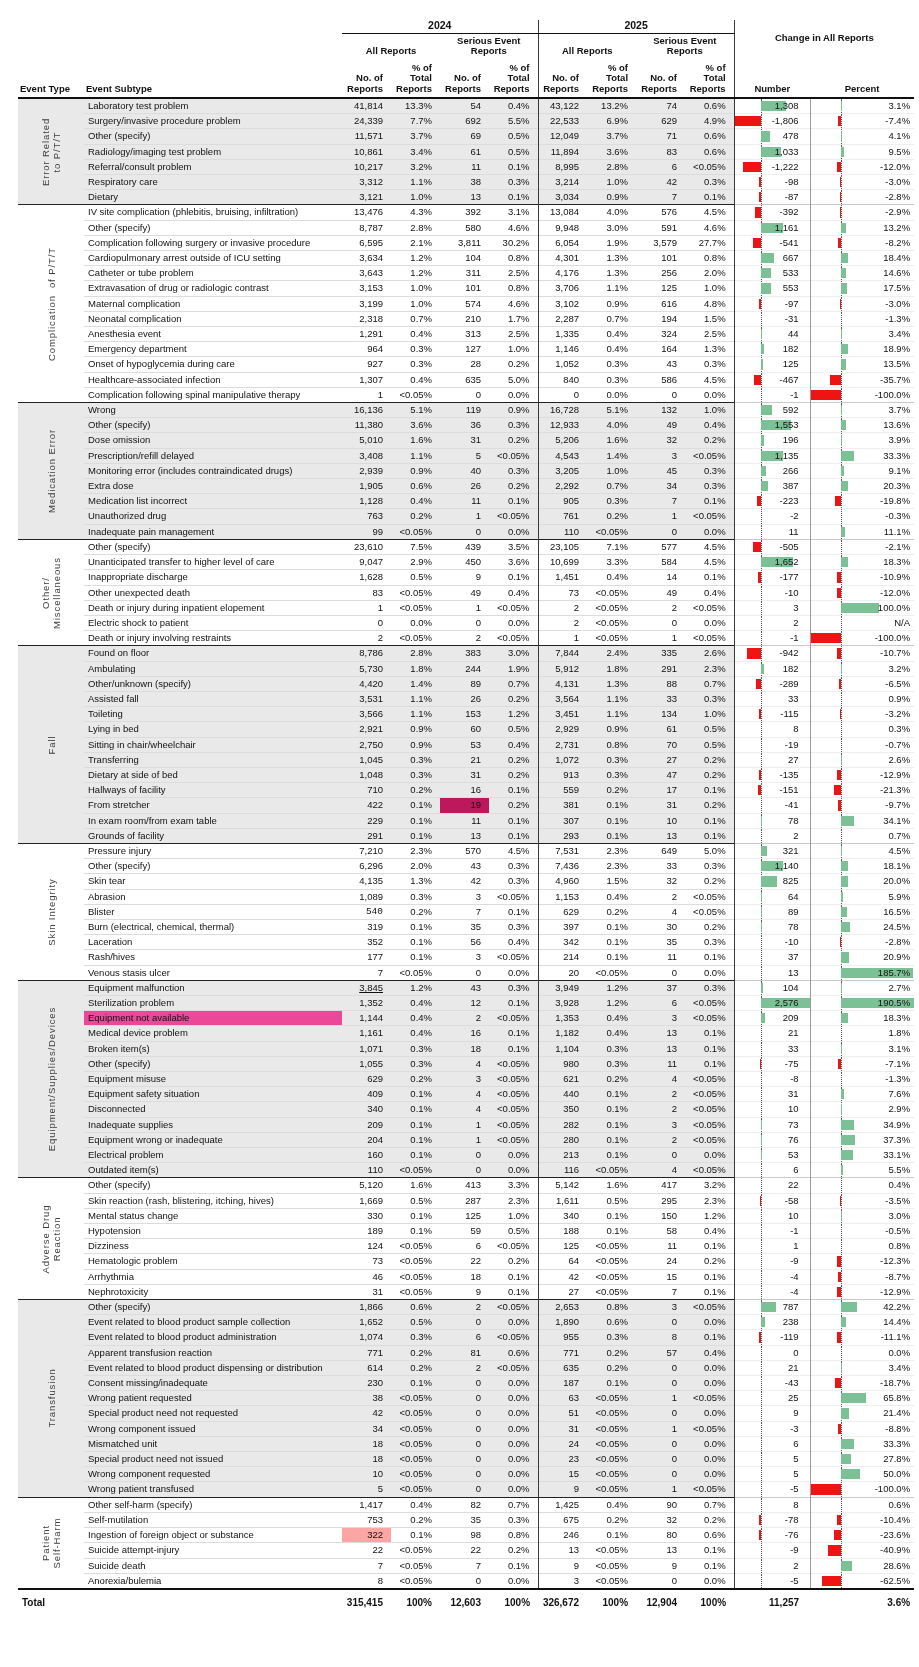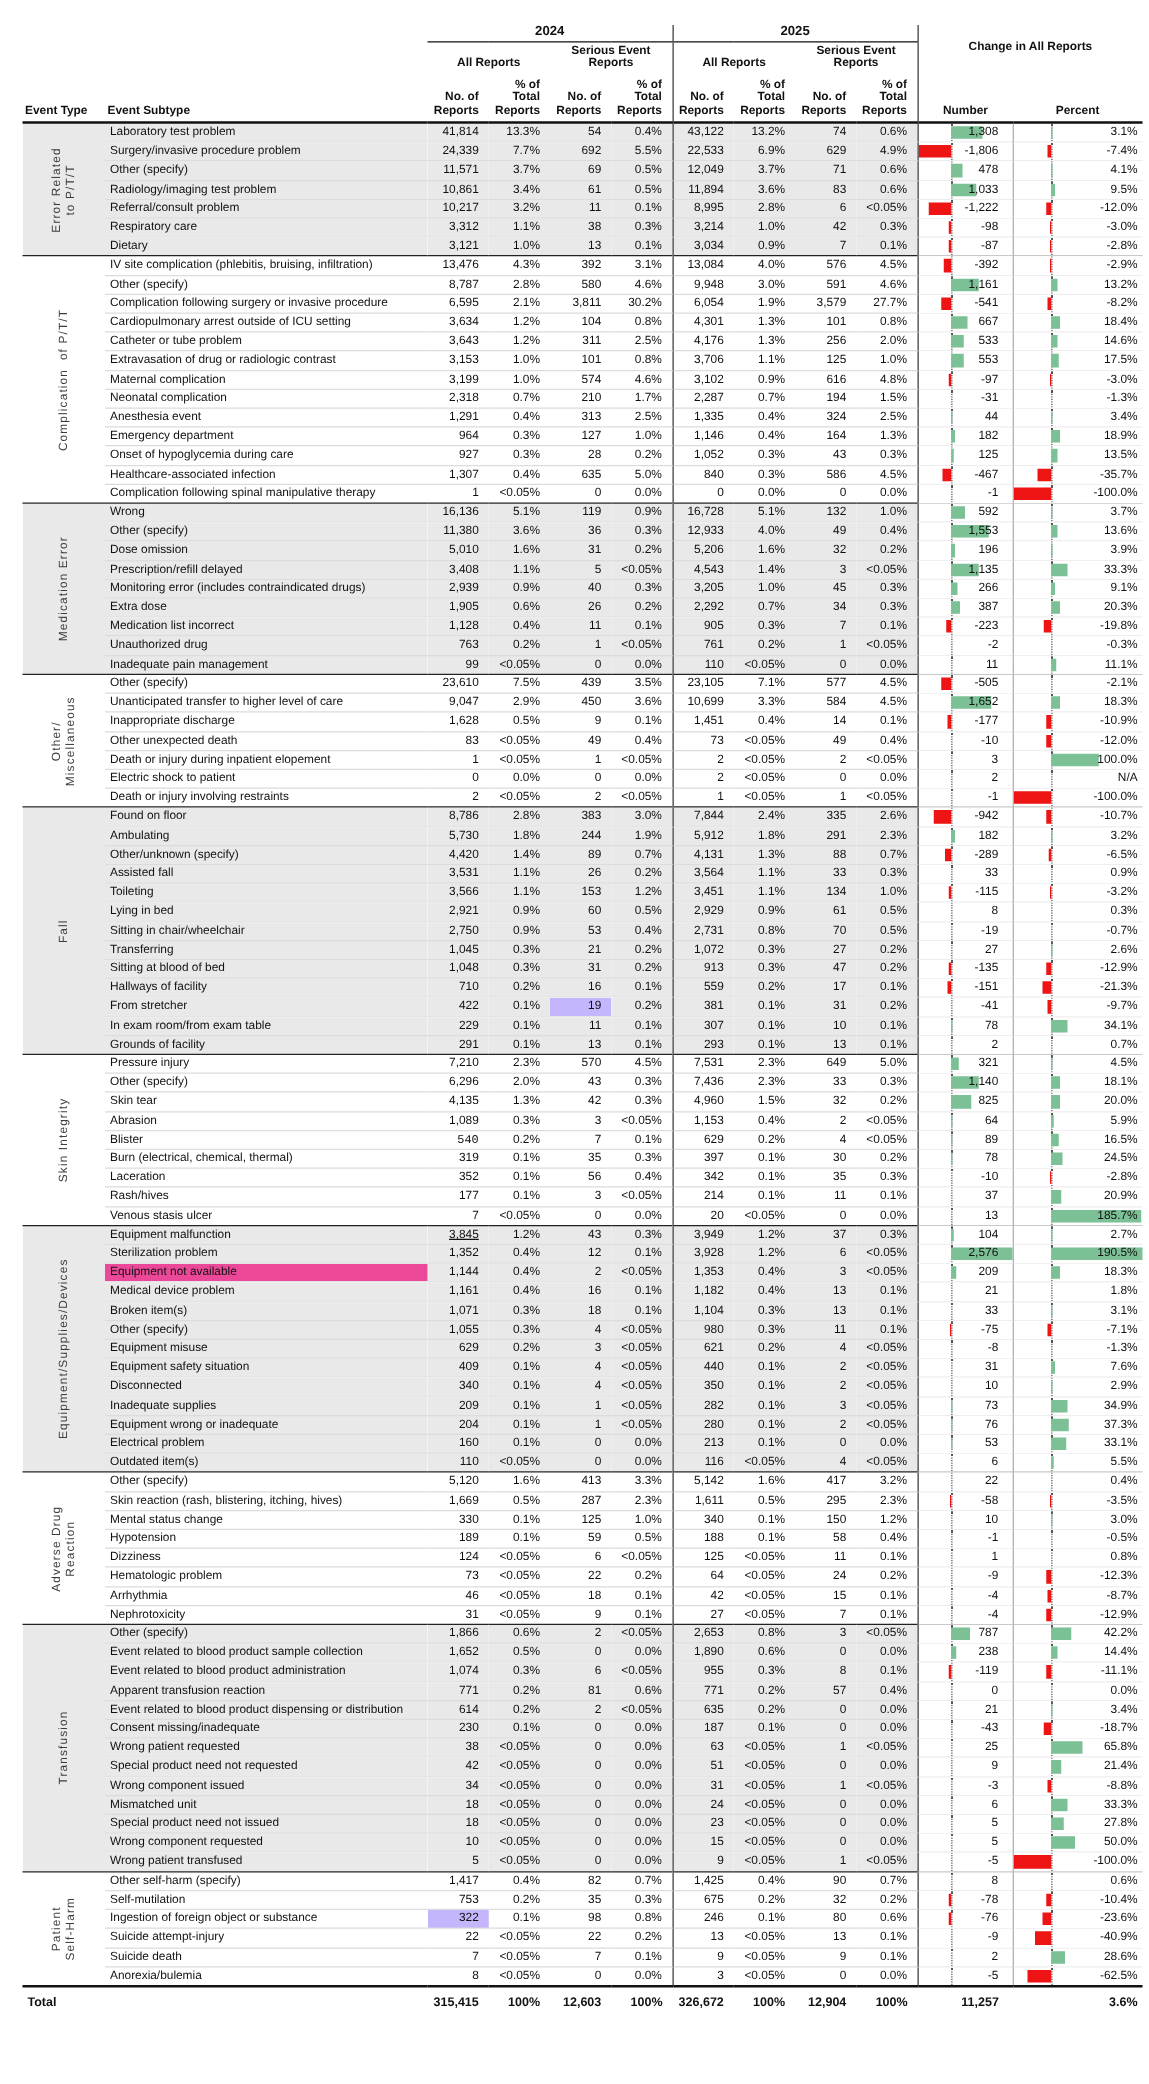--- a/index.html
+++ b/index.html
@@ -939,21 +939,21 @@
         <td class="num" style="background: rgb(233, 233, 233);">0.2%</td>
         <td class="chg chg-num gl">
           <span class="val">27</span>
         </td>
         <td class="chg chg-pct pl">
           <div class="bar" style="background: rgb(124, 192, 150); width: 1.00997px; left: 30px;"></div>
           <span class="val">2.6%</span>
         </td>
       </tr>
       <tr class="rsep">
-        <td class="sub" style="background: rgb(233, 233, 233);">Sitting at blood of bed</td>
+        <td class="sub" style="background: rgb(233, 233, 233);">Dietary at side of bed</td>
         <td class="num" style="background: rgb(233, 233, 233);">1,048</td>
         <td class="num" style="background: rgb(233, 233, 233);">0.3%</td>
         <td class="num" style="background: rgb(233, 233, 233);">31</td>
         <td class="num" style="background: rgb(233, 233, 233);">0.2%</td>
         <td class="num gl" style="background: rgb(233, 233, 233);">913</td>
         <td class="num" style="background: rgb(233, 233, 233);">0.3%</td>
         <td class="num" style="background: rgb(233, 233, 233);">47</td>
         <td class="num" style="background: rgb(233, 233, 233);">0.2%</td>
         <td class="chg chg-num gl">
           <div class="bar" style="background: rgb(238, 20, 20); width: 1.94352px; left: 24.0565px;"></div>
@@ -980,21 +980,21 @@
         </td>
         <td class="chg chg-pct pl">
           <div class="bar" style="background: rgb(238, 20, 20); width: 6.39px; left: 23.61px;"></div>
           <span class="val">-21.3%</span>
         </td>
       </tr>
       <tr class="rsep">
         <td class="sub" style="background: rgb(233, 233, 233);">From stretcher</td>
         <td class="num" style="background: rgb(233, 233, 233);">422</td>
         <td class="num" style="background: rgb(233, 233, 233);">0.1%</td>
-        <td class="num" style="background: #c4b5fd;">19</td>
+        <td class="num" style="background: #be185d;">19</td>
         <td class="num" style="background: rgb(233, 233, 233);">0.2%</td>
         <td class="num gl" style="background: rgb(233, 233, 233);">381</td>
         <td class="num" style="background: rgb(233, 233, 233);">0.1%</td>
         <td class="num" style="background: rgb(233, 233, 233);">31</td>
         <td class="num" style="background: rgb(233, 233, 233);">0.2%</td>
         <td class="chg chg-num gl">
           <span class="val">-41</span>
         </td>
         <td class="chg chg-pct pl">
           <div class="bar" style="background: rgb(238, 20, 20); width: 2.91px; left: 27.09px;"></div>
@@ -1880,21 +1880,21 @@
           <div class="bar" style="background: rgb(238, 20, 20); width: 1.12292px; left: 24.8771px;"></div>
           <span class="val">-78</span>
         </td>
         <td class="chg chg-pct pl">
           <div class="bar" style="background: rgb(238, 20, 20); width: 3.12px; left: 26.88px;"></div>
           <span class="val">-10.4%</span>
         </td>
       </tr>
       <tr class="rsep">
         <td class="sub" style="background: rgb(255, 255, 255);">Ingestion of foreign object or substance</td>
-        <td class="num" style="background: #c4b5fd;">322</td>
+        <td class="num" style="background: #fca5a5;">322</td>
         <td class="num" style="background: rgb(255, 255, 255);">0.1%</td>
         <td class="num" style="background: rgb(255, 255, 255);">98</td>
         <td class="num" style="background: rgb(255, 255, 255);">0.8%</td>
         <td class="num gl" style="background: rgb(255, 255, 255);">246</td>
         <td class="num" style="background: rgb(255, 255, 255);">0.1%</td>
         <td class="num" style="background: rgb(255, 255, 255);">80</td>
         <td class="num" style="background: rgb(255, 255, 255);">0.6%</td>
         <td class="chg chg-num gl">
           <div class="bar" style="background: rgb(238, 20, 20); width: 1.09413px; left: 24.9059px;"></div>
           <span class="val">-76</span>

